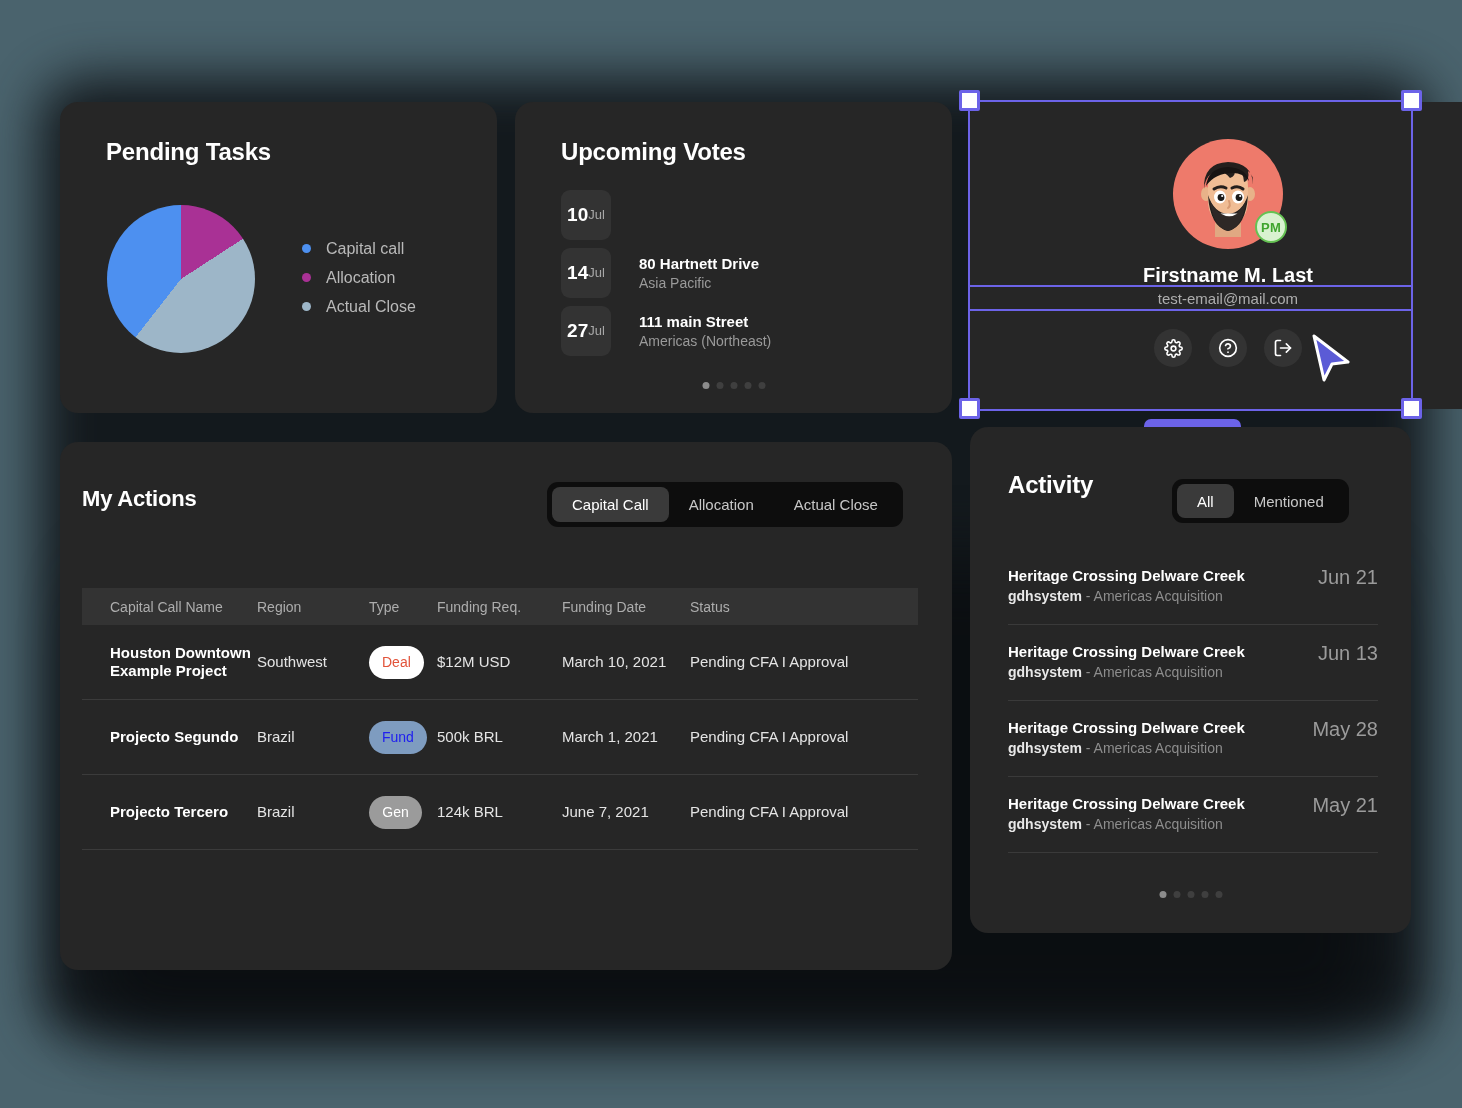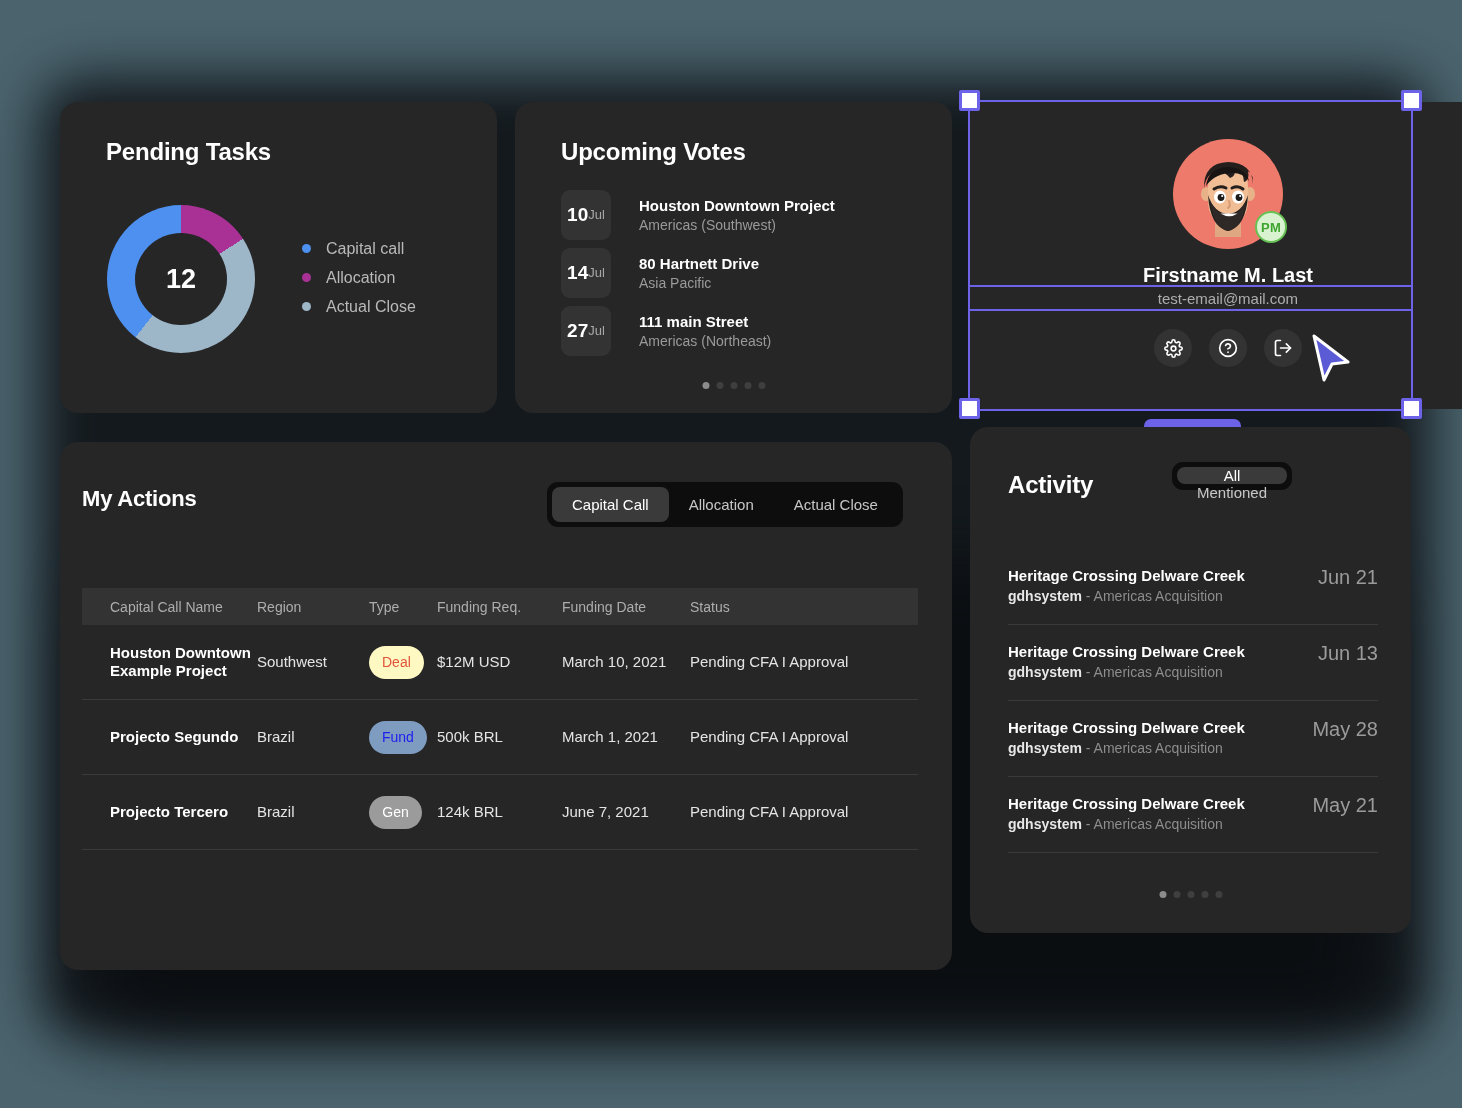--- a/index.html
+++ b/index.html
@@ -327,34 +327,34 @@
   .pill {
     display: inline-flex;
     align-items: center;
     justify-content: center;
     min-width: 53px;
     height: 33px;
     border-radius: 17px;
     font-size: 14px;
     padding: 0 13px;
   }
-  .pill-deal { background: #fef9c3; color: #e2533a; }
+  .pill-deal { background: #ffffff; color: #e2533a; }
   .pill-fund { background: #7e9cc0; color: #2020ee; }
   .pill-gen  { background: #9b9b9b; color: #ffffff; }
 
   
   #activity { left: 970px; top: 427px; width: 441px; height: 506px; }
   #activity .card-title {
     position: absolute;
     left: 38px; top: 455px;
     font-size: 24px;
   }
   #activity > .card-title { top: 44px; }
 
-  #activity-tabs { left: 202px; top: 35px; height: 28px; flex-direction: column; }
+  #activity-tabs { left: 202px; top: 52px; height: 44px; }
 
   .activity-list {
     position: absolute;
     left: 38px; top: 122px;
     width: 370px;
   }
   .activity-row {
     padding: 16px 0 18px 0;
     border-bottom: 1px solid #3a3a3a;
     display: flex;
@@ -374,23 +374,20 @@
 <div class="backdrop"></div>
 <div class="backdrop2"></div>
 
 <div class="stage">
 
   <div class="card" id="pending-tasks">
     <div class="card-title">Pending Tasks</div>
 
     <div class="donut-wrap">
       <div class="donut"></div>
-      <div class="donut-hole">
-        <span class="donut-value">12</span>
-      </div>
     </div>
 
     <div class="legend" id="pt-legend">
         <div class="legend-row">
           <span class="legend-dot" style="background:#4d90f0"></span>
           <span class="legend-label">Capital call</span>
         </div>
         <div class="legend-row">
           <span class="legend-dot" style="background:#a93195"></span>
           <span class="legend-label">Allocation</span>
@@ -402,24 +399,20 @@
       </div>
   </div>
 
   <div class="card" id="upcoming-votes">
     <div class="card-title">Upcoming Votes</div>
     <div class="votes-list" id="votes-list">
         <div class="vote-row">
           <div class="vote-date">
             <span class="vote-day">10</span>
             <span class="vote-mon">Jul</span>
-          </div>
-          <div>
-            <div class="vote-title">Houston Downtown Project</div>
-            <div class="vote-sub">Americas (Southwest)</div>
           </div>
         </div>
         <div class="vote-row">
           <div class="vote-date">
             <span class="vote-day">14</span>
             <span class="vote-mon">Jul</span>
           </div>
           <div>
             <div class="vote-title">80 Hartnett Drive</div>
             <div class="vote-sub">Asia Pacific</div>

